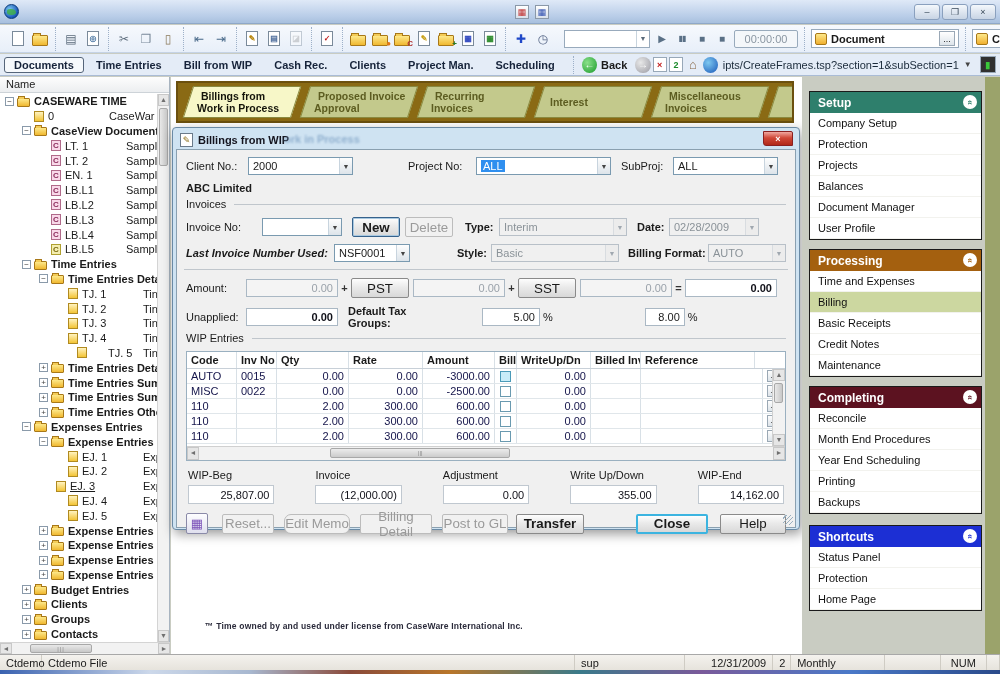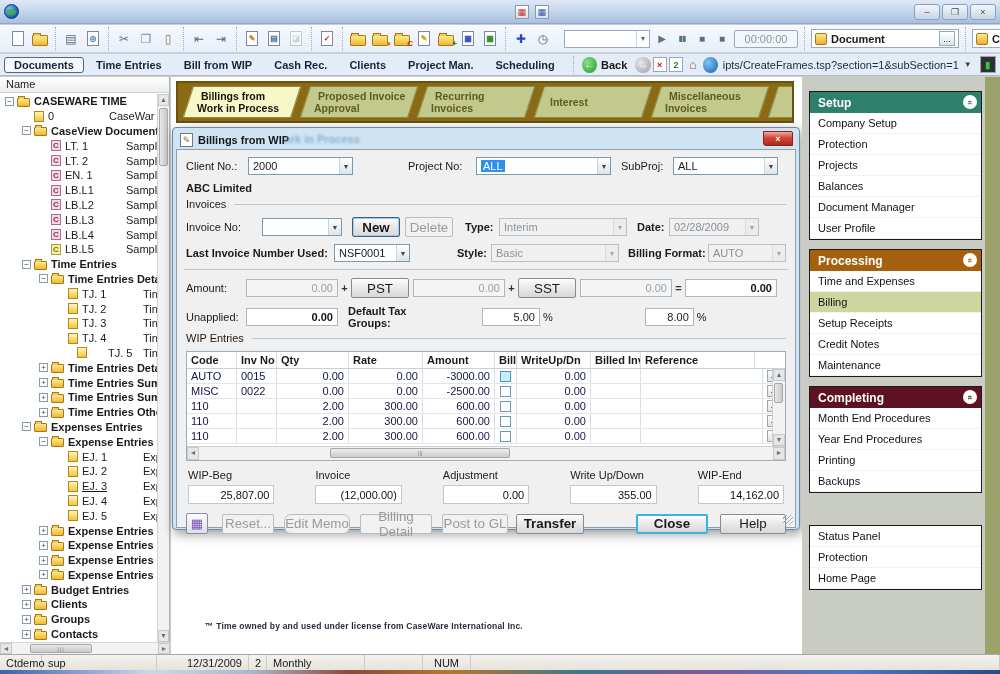--- a/index.html
+++ b/index.html
@@ -476,21 +476,21 @@
         <span class="t-doc"></span>
         <span>EJ. 1</span>
         <span class="tsec" style="left: 143px;">Exp</span>
       </div>
       <div class="trow" style="padding-left: 56px;">
         <span style="width: 12px;"></span>
         <span class="t-doc"></span>
         <span>EJ. 2</span>
         <span class="tsec" style="left: 143px;">Exp</span>
       </div>
-      <div class="trow" style="padding-left: 56px; text-decoration: underline;">
+      <div class="trow" style="padding-left: 44px; text-decoration: underline;">
         <span style="width: 12px;"></span>
         <span class="t-doc"></span>
         <span>EJ. 3</span>
         <span class="tsec" style="left: 143px;">Exp</span>
       </div>
       <div class="trow" style="padding-left: 56px;">
         <span style="width: 12px;"></span>
         <span class="t-doc"></span>
         <span>EJ. 4</span>
         <span class="tsec" style="left: 143px;">Exp</span>
@@ -632,21 +632,21 @@
           </span>
         <span style="width:10px;"></span>
         <span class="lbl" style="width:32px; font-weight:bold;">Date:</span>
         <span class="combo dis" style="width:90px;">
             <span>02/28/2009</span>
             <span class="dd-arrow">▼</span>
           </span>
       </div>
 
       <div class="frow">
-        <span class="lbl" style="width:148px; font-weight:bold;">Last Invoice Number Used:</span>
+        <span class="lbl" style="width:148px; font-weight:bold;font-style:italic;">Last Invoice Number Used:</span>
         <span class="combo" style="width:76px;align-items:center;">
             <span>NSF0001</span>
             <span class="dd-arrow">▼</span>
           </span>
         <span style="width:39px;"></span>
         <span class="lbl" style="width:34px; font-weight:bold;margin-left:12px;">Style:</span>
         <span class="combo dis" style="width:128px;">
             <span>Basic</span>
             <span class="dd-arrow">▼</span>
           </span>
@@ -676,21 +676,21 @@
 
       <div class="frow" style="margin-bottom:3px;">
         <span class="lbl" style="width:60px;">Unapplied:</span>
         <span class="field bold" style="width:92px;">0.00</span>
         <span style="width:10px;"></span>
         <span class="lbl" style="width:102px; font-weight:bold;">Default Tax Groups:</span>
         <span style="width:32px;"></span>
         <span class="field" style="width:58px;">5.00</span>
         <span class="lbl" style="margin-left:3px;">%</span>
         <span style="width:92px;"></span>
-        <span class="field" style="width:49px;">8.00</span>
+        <span class="field" style="width:40px;">8.00</span>
         <span class="lbl" style="margin-left:3px;">%</span>
       </div>
       <div class="group-line">
           <span>WIP Entries</span>
         </div>
 
       <div class="wtable" id="wip-table">
         <div class="tvscroll">
           <div class="sb-btn">▲</div>
           <div class="sb-thumb-v" style="height:20px;"></div>
@@ -851,42 +851,47 @@
       <div class="pitem">Balances</div>
       <div class="pitem">Document Manager</div>
       <div class="pitem">User Profile</div>
     </div>
     <div class="panel" style="top: 172px;">
       <div class="phead" style="background: rgb(164, 96, 15);">Processing<span class="chev">
           <span style="color: rgb(164, 96, 15);">«</span>
         </span></div>
       <div class="pitem">Time and Expenses</div>
       <div class="pitem active">Billing</div>
-      <div class="pitem">Setup Receipts</div>
+      <div class="pitem">Basic Receipts</div>
       <div class="pitem">Credit Notes</div>
       <div class="pitem">Maintenance</div>
     </div>
     <div class="panel" style="top: 309px;">
       <div class="phead" style="background: rgb(92, 18, 32);">Completing<span class="chev">
           <span style="color: rgb(92, 18, 32);">«</span>
         </span></div>
+      <div class="pitem">Reconcile</div>
       <div class="pitem">Month End Procedures</div>
-      <div class="pitem">Year End Procedures</div>
+      <div class="pitem">Year End Scheduling</div>
       <div class="pitem">Printing</div>
       <div class="pitem">Backups</div>
     </div>
     <div class="panel" style="top: 448px;">
+      <div class="phead" style="background: rgb(28, 47, 212);">Shortcuts<span class="chev">
+          <span style="color: rgb(28, 47, 212);">«</span>
+        </span></div>
       <div class="pitem">Status Panel</div>
       <div class="pitem">Protection</div>
       <div class="pitem">Home Page</div>
     </div>
   </div>
 
 <div class="statusbar">
   <span class="scell" style="width:42px;">Ctdemo</span>
+  <span class="scell" style="width:560px;">Ctdemo File</span>
   <span class="scell" style="width:115px;">sup</span>
   <span class="scell" style="width:92px; justify-content:flex-end;">12/31/2009</span>
   <span class="scell" style="width:18px;">2</span>
   <span class="scell" style="width:98px;">Monthly</span>
   <span class="scell" style="width:58px;"></span>
   <span class="scell" style="width:48px; justify-content:center;">NUM</span>
   <span class="scell" style="flex:1;"></span>
 </div>
 <div class="sliver"></div>
 

